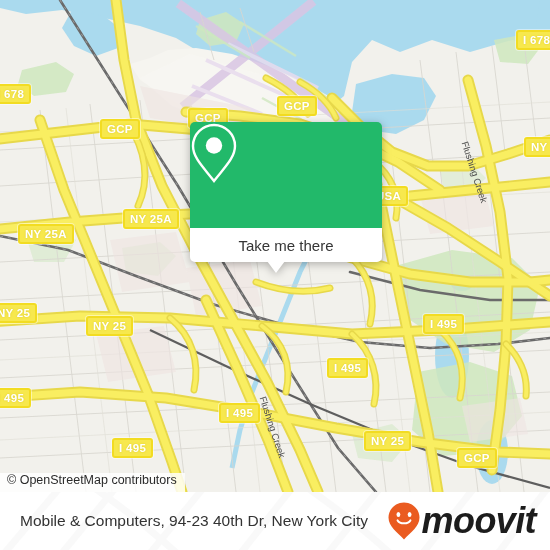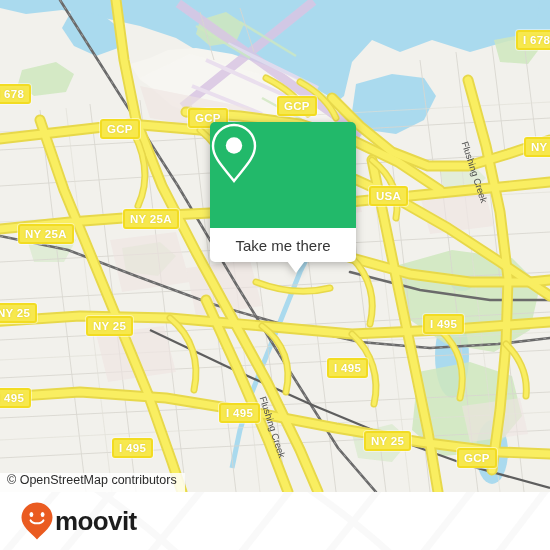--- a/index.html
+++ b/index.html
@@ -45,23 +45,22 @@
     color: #4d4d4d;
     font-size: 9.5px;
     white-space: nowrap;
     transform-origin: left top;
   }
 
   
   .callout {
     position: absolute;
     left: 190px; top: 122px;
-    width: 146px;
+    width: 192px;
     filter: drop-shadow(0 2px 4px rgba(0,0,0,.28));
-    margin-left: 20px;
   }
   .callout-head {
     height: 106px;
     background: #22b96a;
     border-radius: 5px 5px 0 0;
     display: flex;
     align-items: center;
     justify-content: center;
   }
   .callout-body {
@@ -124,24 +123,25 @@
     flex: 1 1 auto;
   }
   .brand {
     display: flex;
     align-items: center;
     flex: 0 0 auto;
     gap: 1px;
   }
   .brand-wordmark {
     color: #1c1c1c;
-    font-size: 26px;
+    font-size: 36px;
     font-weight: bold;
     letter-spacing: -0.6px;
     line-height: 30px;
+    font-style: italic;
   }
 </style>
 </head>
 <body>
 
 <div id="root">
 
   <div class="map">
 
     <svg width="550" height="492" viewBox="0 0 550 492">
@@ -383,20 +383,21 @@
         <path d="M120,128 L236,-14"></path>
           <path d="M210,130 L322,-12"></path>
         <path d="M300,126 L412,-14"></path>
           <path d="M392,130 L504,-12"></path>
         <path d="M470,128 L572,-6"></path>
         <path d="M40,-10 C120,40 180,90 220,134"></path>
         <path d="M250,-12 C330,38 392,88 430,132"></path>
       </g>
     </svg>
     <div class="footer-inner">
+      <div class="footer-title">Mobile &amp; Computers, 94-23 40th Dr, New York City</div>
       <div class="brand">
         <svg width="34" height="40" viewBox="0 0 34 40">
           <path d="M17 1.5 C8.4 1.5 1.5 8.3 1.5 16.6 C1.5 25.6 10.3 31.6 17 38.5
                    C23.7 31.6 32.5 25.6 32.5 16.6 C32.5 8.3 25.6 1.5 17 1.5 Z" fill="#ea5b20"></path>
           <ellipse cx="11.4" cy="13.6" rx="1.9" ry="2.5" fill="#ffffff"></ellipse>
           <ellipse cx="22.6" cy="13.6" rx="1.9" ry="2.5" fill="#ffffff"></ellipse>
           <path d="M10.6 19.4 C12.8 23.2 21.2 23.2 23.4 19.4" stroke="#ffffff" stroke-width="2" fill="none" stroke-linecap="round"></path>
         </svg>
         <span class="brand-wordmark">moovit</span>
       </div>

